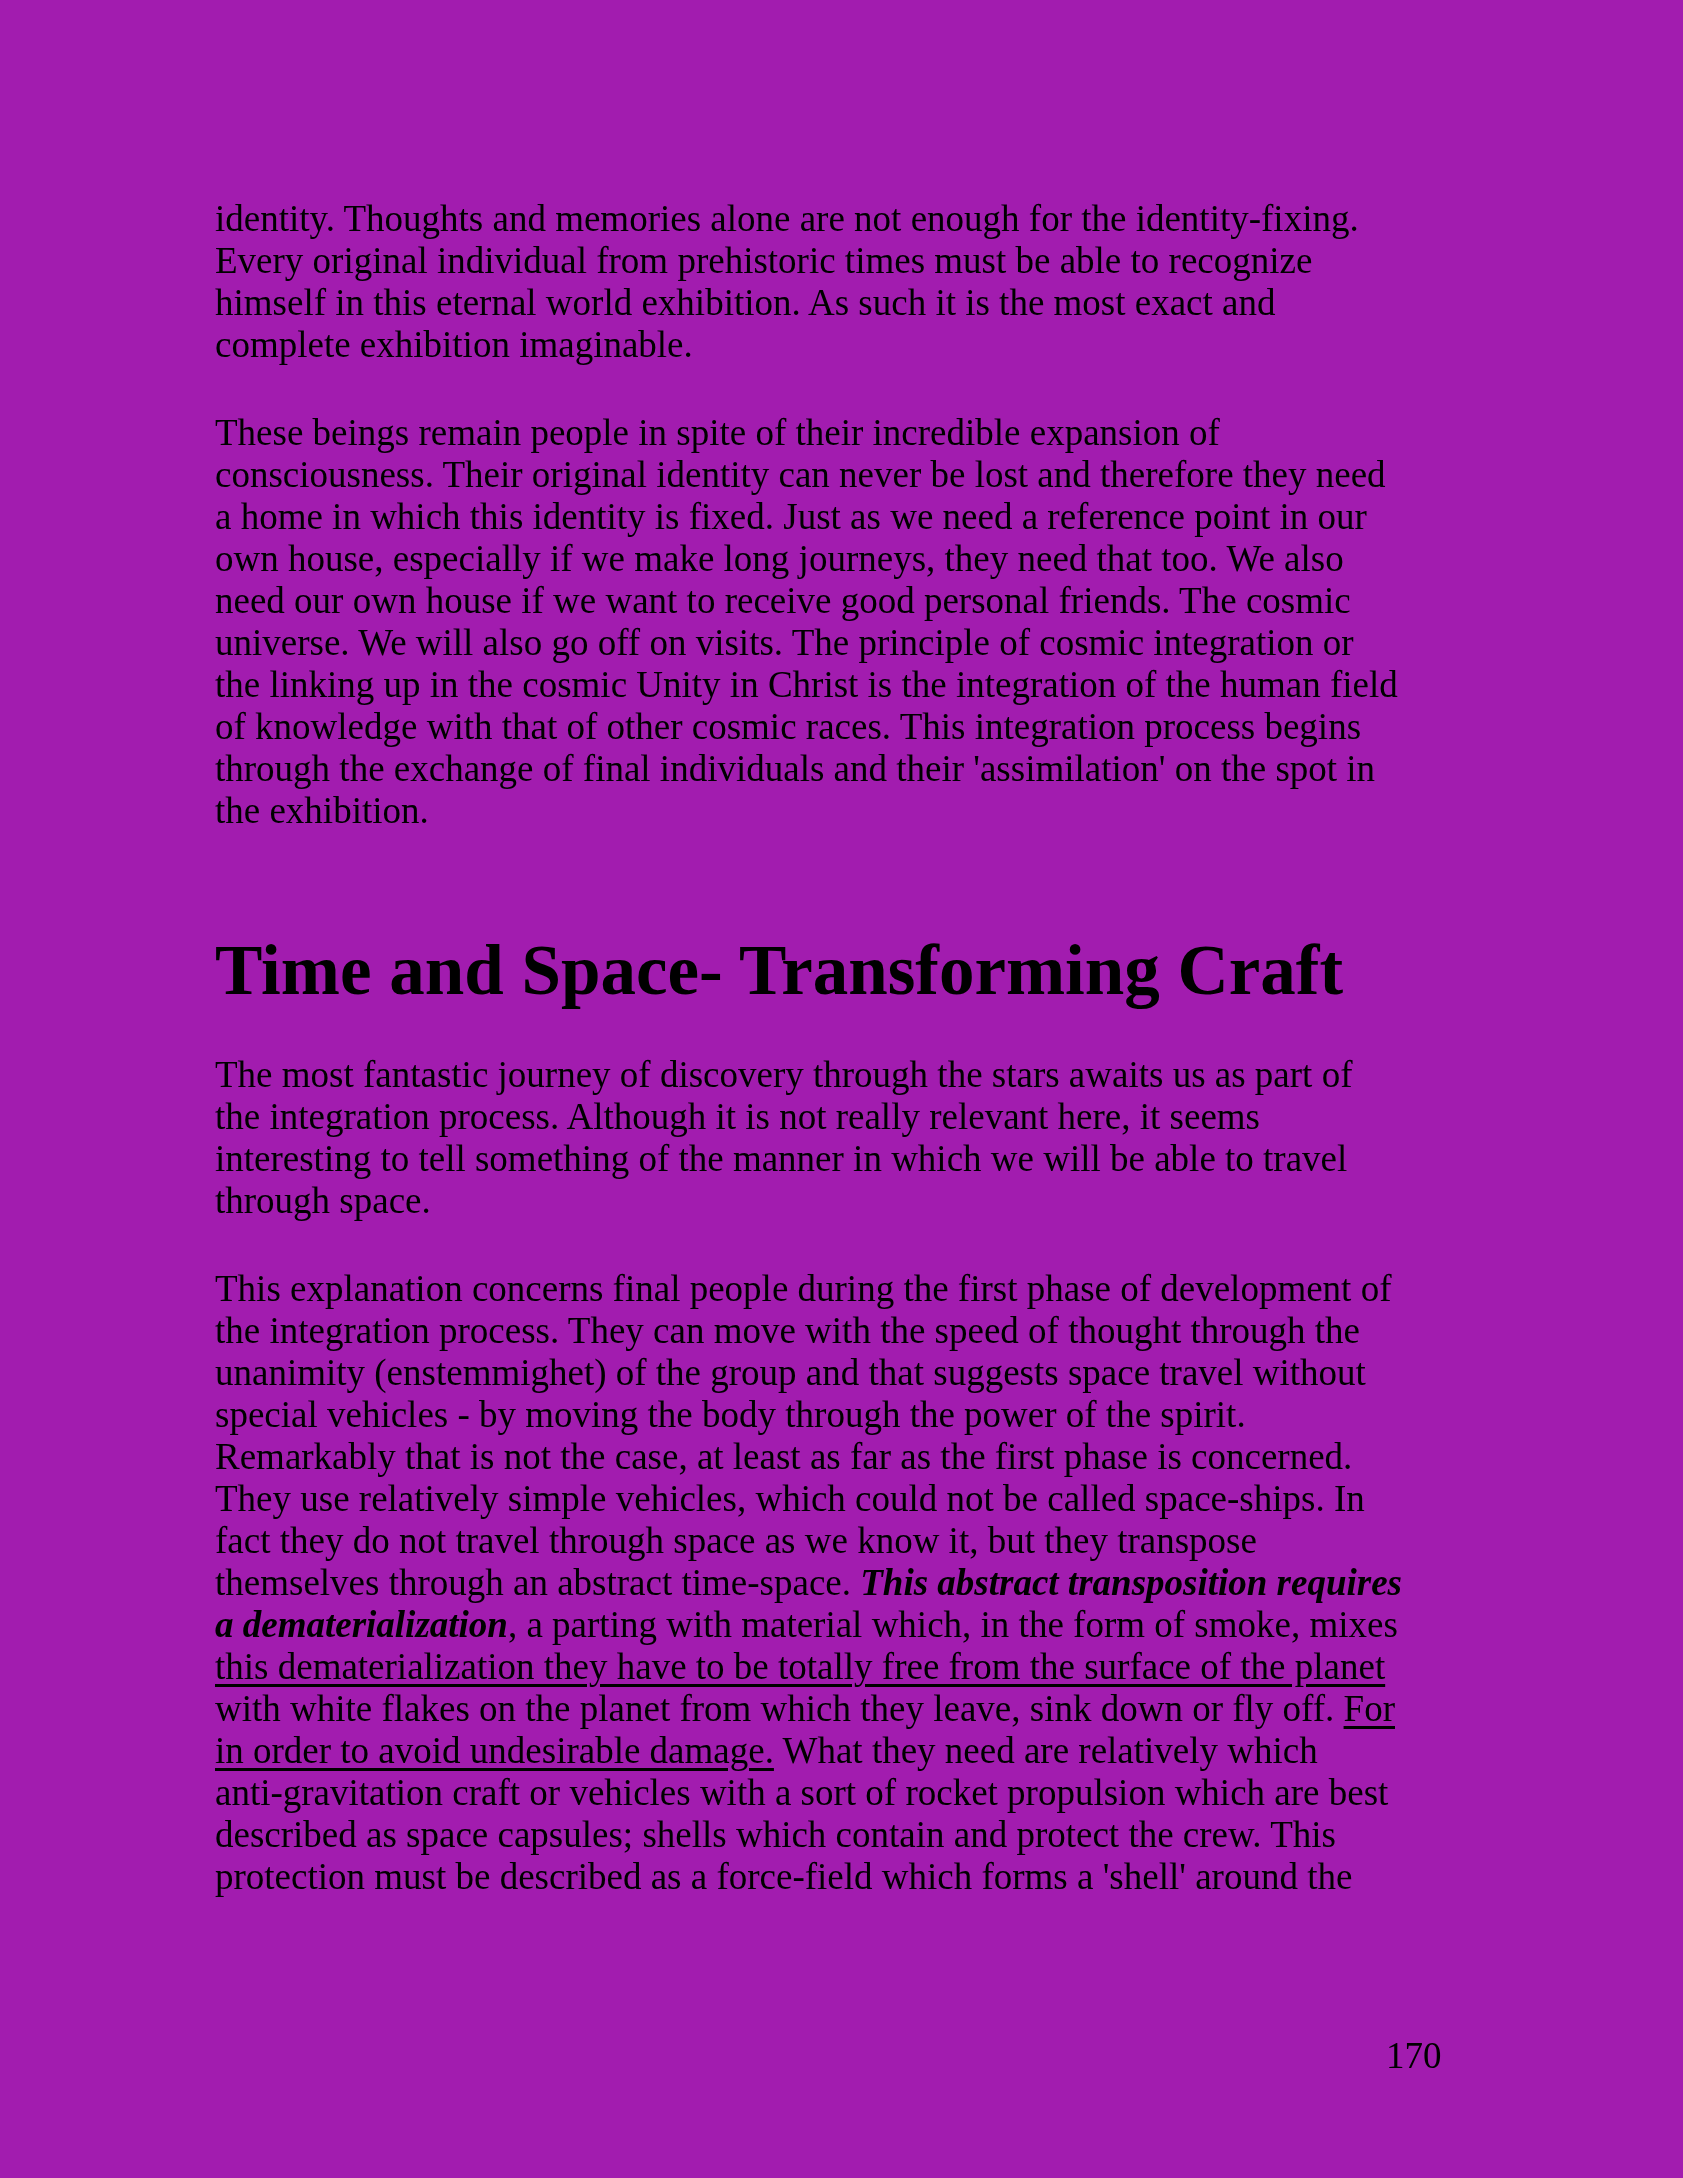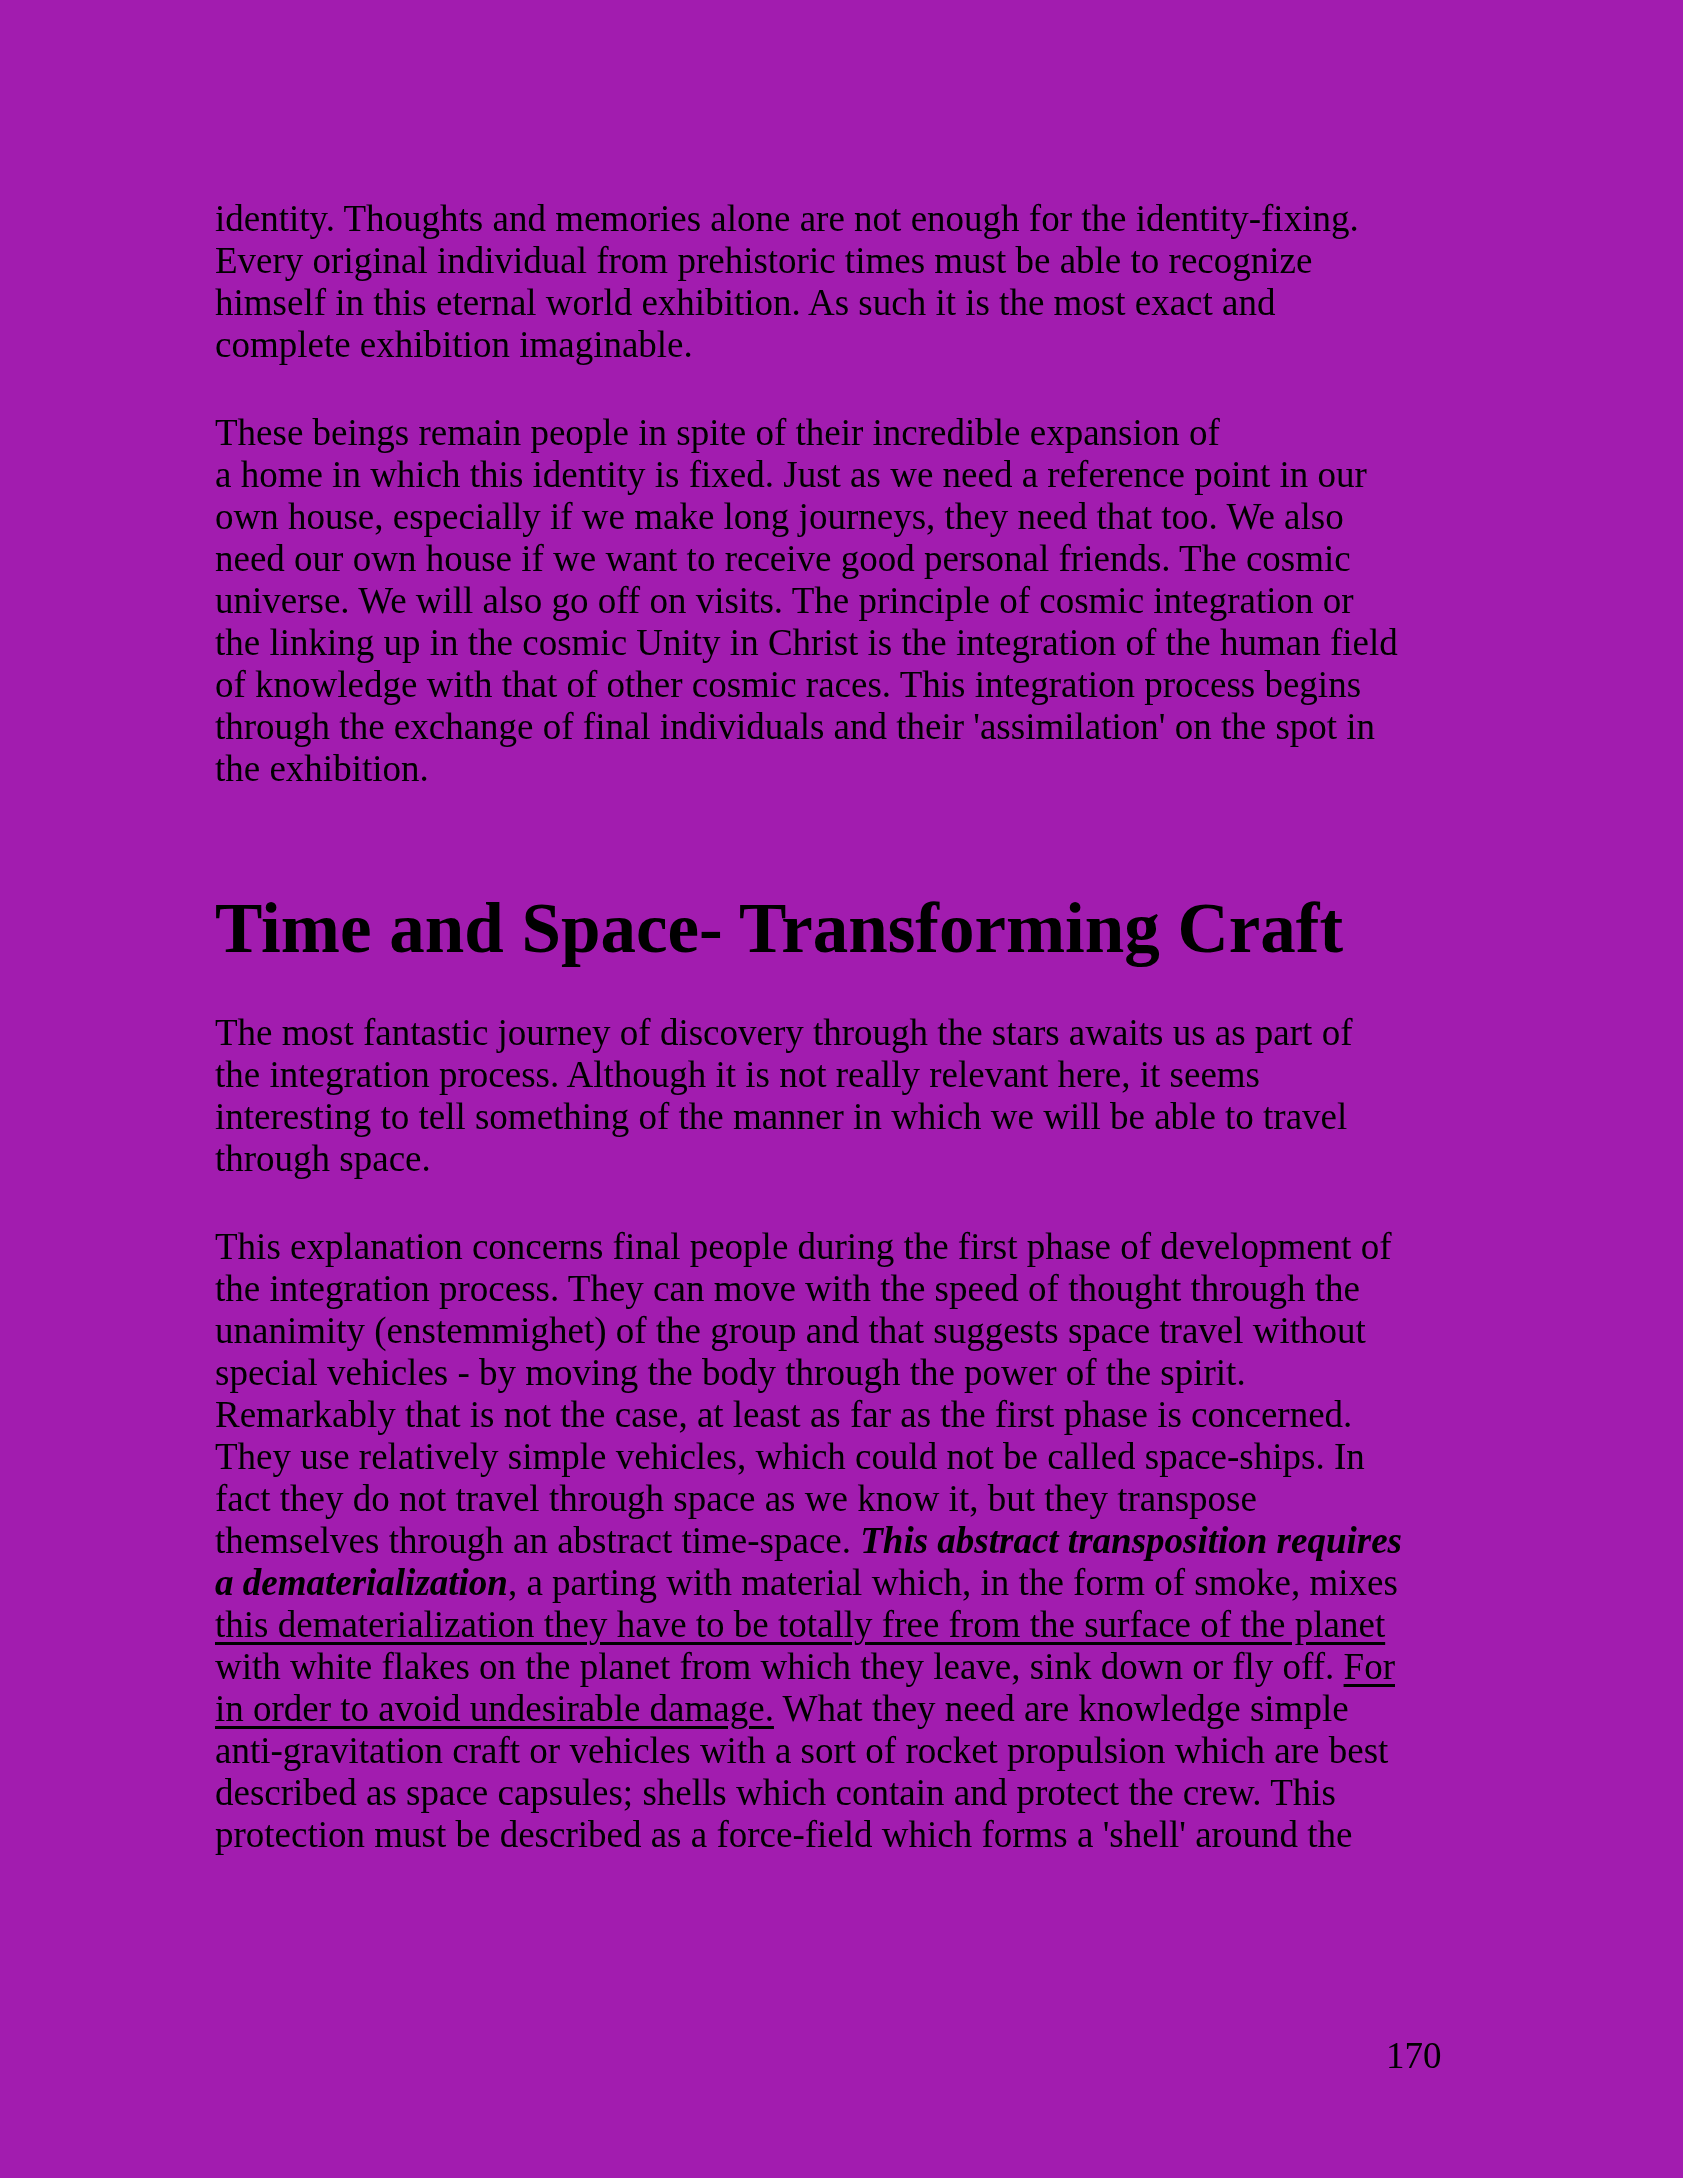--- a/index.html
+++ b/index.html
@@ -58,20 +58,21 @@
 <div class="page">
   <div class="content" id="content">
       <div class="block paragraph">
         <div class="line"><span class="seg-normal">identity. Thoughts and memories alone are not enough for the identity-fixing.</span></div>
         <div class="line"><span class="seg-normal">Every original individual from prehistoric times must be able to recognize</span></div>
         <div class="line"><span class="seg-normal">himself in this eternal world exhibition. As such it is the most exact and</span></div>
         <div class="line"><span class="seg-normal">complete exhibition imaginable.</span></div>
       </div>
       <div class="block paragraph">
         <div class="line"><span class="seg-normal">These beings remain people in spite of their incredible expansion of</span></div>
+        <div class="line"><span class="seg-normal">consciousness. Their original identity can never be lost and therefore they need</span></div>
         <div class="line"><span class="seg-normal">a home in which this identity is fixed. Just as we need a reference point in our</span></div>
         <div class="line"><span class="seg-normal">own house, especially if we make long journeys, they need that too. We also</span></div>
         <div class="line"><span class="seg-normal">need our own house if we want to receive good personal friends. The cosmic</span></div>
         <div class="line"><span class="seg-normal">universe. We will also go off on visits. The principle of cosmic integration or</span></div>
         <div class="line"><span class="seg-normal">the linking up in the cosmic Unity in Christ is the integration of the human field</span></div>
         <div class="line"><span class="seg-normal">of knowledge with that of other cosmic races. This integration process begins</span></div>
         <div class="line"><span class="seg-normal">through the exchange of final individuals and their 'assimilation' on the spot in</span></div>
         <div class="line"><span class="seg-normal">the exhibition.</span></div>
       </div>
       <div class="block heading">
@@ -88,21 +89,21 @@
         <div class="line"><span class="seg-normal">the integration process. They can move with the speed of thought through the</span></div>
         <div class="line"><span class="seg-normal">unanimity (enstemmighet) of the group and that suggests space travel without</span></div>
         <div class="line"><span class="seg-normal">special vehicles - by moving the body through the power of the spirit.</span></div>
         <div class="line"><span class="seg-normal">Remarkably that is not the case, at least as far as the first phase is concerned.</span></div>
         <div class="line"><span class="seg-normal">They use relatively simple vehicles, which could not be called space-ships. In</span></div>
         <div class="line"><span class="seg-normal">fact they do not travel through space as we know it, but they transpose</span></div>
         <div class="line"><span class="seg-normal">themselves through an abstract time-space. </span><span class="seg-italic">This abstract transposition requires</span></div>
         <div class="line"><span class="seg-italic">a dematerialization</span><span class="seg-normal">, a parting with material which, in the form of smoke, mixes</span></div>
         <div class="line"><span class="seg-underline">this dematerialization they have to be totally free from the surface of the planet</span></div>
         <div class="line"><span class="seg-normal">with white flakes on the planet from which they leave, sink down or fly off. </span><span class="seg-underline">For</span></div>
-        <div class="line"><span class="seg-underline">in order to avoid undesirable damage.</span><span class="seg-normal"> What they need are knowledge simple</span></div>
+        <div class="line"><span class="seg-underline">in order to avoid undesirable damage.</span><span class="seg-normal"> What they need are relatively which</span></div>
         <div class="line"><span class="seg-normal">anti-gravitation craft or vehicles with a sort of rocket propulsion which are best</span></div>
         <div class="line"><span class="seg-normal">described as space capsules; shells which contain and protect the crew. This</span></div>
         <div class="line"><span class="seg-normal">protection must be described as a force-field which forms a 'shell' around the</span></div>
       </div>
     </div>
   <div class="page-number">170</div>
 </div>
 
 
 </body></html>

